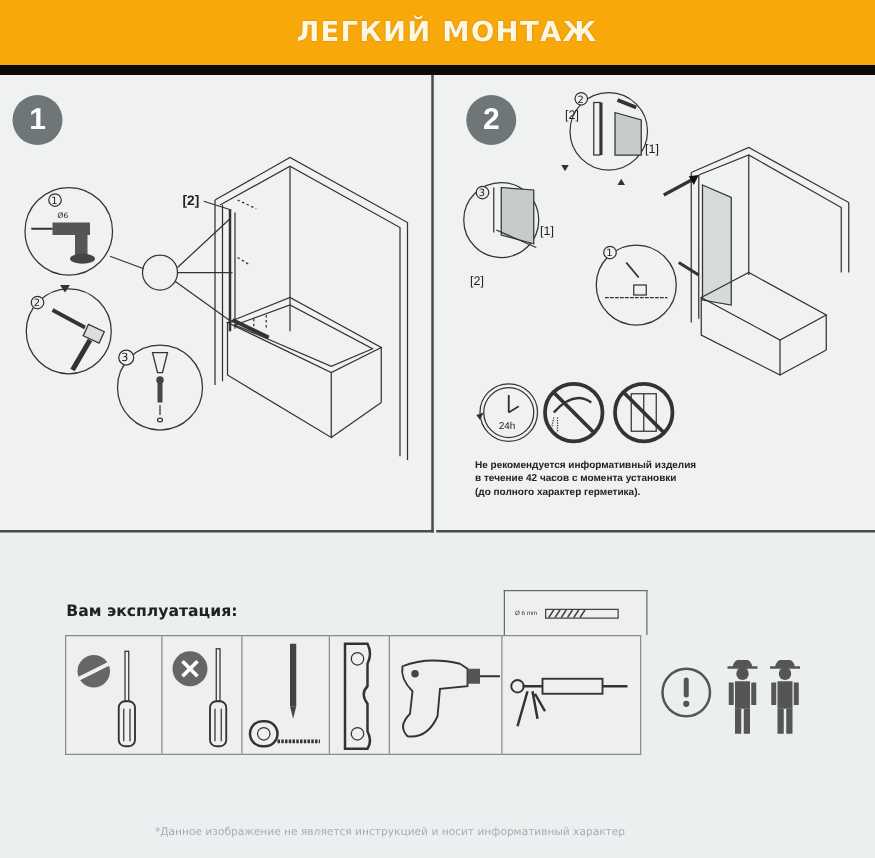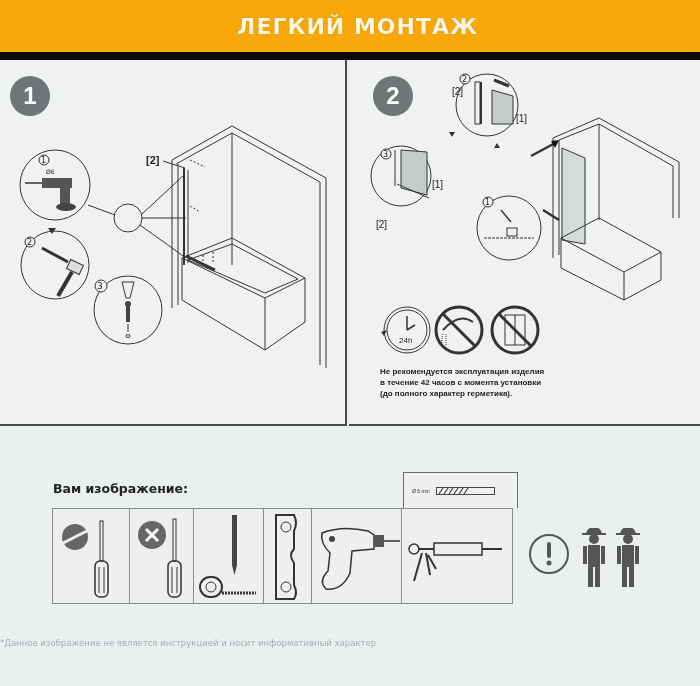--- a/index.html
+++ b/index.html
@@ -16,21 +16,21 @@
   .note { position: absolute; left: 380px; top: 366px; width: 240px; font-size: 8px; font-weight: bold; color: #222; line-height: 11px; font-family: "Liberation Sans", sans-serif; }
   .note span { display: block; }
   .tools-label { position: absolute; left: 53px; top: 481px; font-size: 12.5px; font-weight: bold; color: #222; font-family: "DejaVu Sans", sans-serif; }
   .tools-row { position: absolute; left: 52px; top: 508px; height: 96px; display: flex; border: 1px solid #8a8a8a; background: #eef0f0; }
   .tool-cell { position: relative; height: 94px; border-right: 1px solid #8a8a8a; }
   .tool-cell:last-child { border-right: none; }
   .tool-cell svg { position: absolute; left: 0; top: 0; }
   .drill-bit-box { position: absolute; left: 403px; top: 472px; width: 115px; height: 36px; border: 1px solid #6a6a6a; border-bottom: none; background: #eef0f0; display: flex; align-items: center; padding-left: 8px; gap: 6px; }
   .drill-bit-label { font-size: 5px; color: #333; font-family: "Liberation Sans", sans-serif; }
   .warn { position: absolute; left: 528px; top: 528px; }
-  .footer { position: absolute; left: 0; top: 638px; width: 624px; text-align: left; font-size: 8.5px; color: #a8adb0; font-family: "DejaVu Sans", sans-serif; }
+  .footer { position: absolute; left: 0; top: 661px; width: 624px; text-align: center; font-size: 8.5px; color: #a8adb0; font-family: "DejaVu Sans", sans-serif; }
 </style>
 </head>
 <body>
 
 <div class="root">
 
   <div class="banner">
     <span class="banner-title">ЛЕГКИЙ МОНТАЖ</span>
   </div>
   <div class="banner-stripe"></div>
@@ -169,26 +169,26 @@
       <g>
         <circle cx="166" cy="270" r="23" stroke-width="3"></circle>
         <rect x="156" y="255" width="20" height="30"></rect>
         <line x1="166" y1="255" x2="166" y2="285"></line>
         <line x1="150" y1="254" x2="182" y2="286" stroke-width="3"></line>
       </g>
     </svg>
   </div>
 
   <div class="note">
-    <span>Не рекомендуется эксплуатация изделия</span>
+    <span>Не рекомендуется информативный изделия</span>
     <span>в течение 42 часов с момента установки</span>
     <span>(до полного характер герметика).</span>
   </div>
 
-  <div class="tools-label">Вам изображение:</div>
+  <div class="tools-label">Вам эксплуатация:</div>
 
   <div class="drill-bit-box">
     <span class="drill-bit-label">Ø 6 mm</span>
     <svg width="60" height="10">
       <rect x="0.5" y="1.5" width="58" height="7" fill="none" stroke="#444"></rect>
       <g stroke="#444" stroke-width="1.2">
         <line x1="3" y1="8" x2="7" y2="2"></line>
           <line x1="8" y1="8" x2="12" y2="2"></line>
         <line x1="13" y1="8" x2="17" y2="2"></line>
           <line x1="18" y1="8" x2="22" y2="2"></line>

